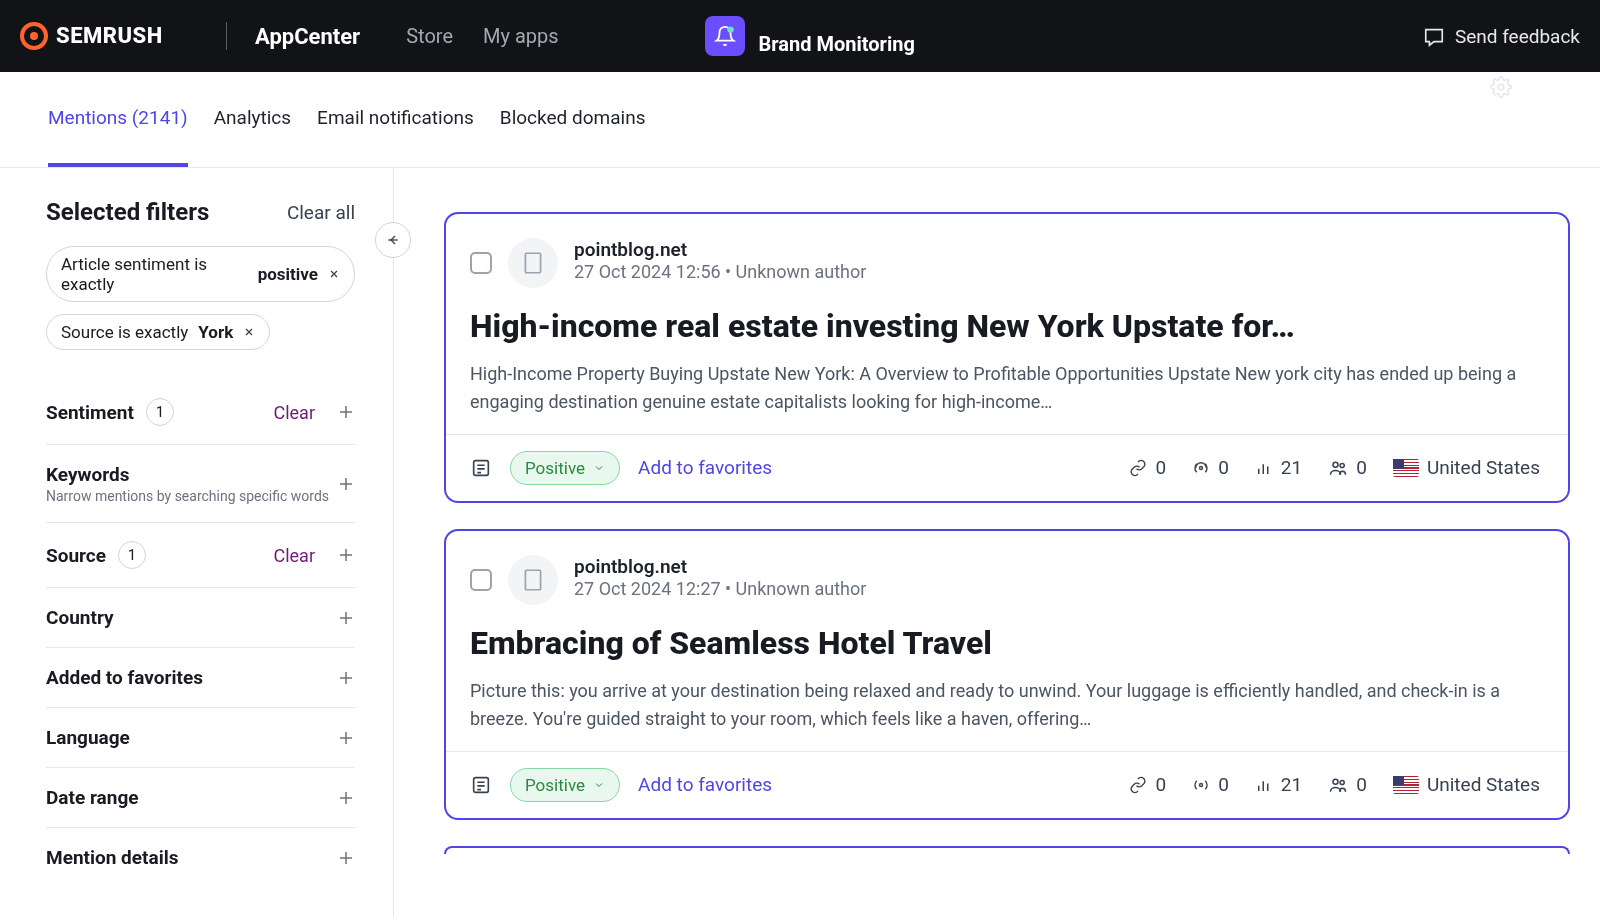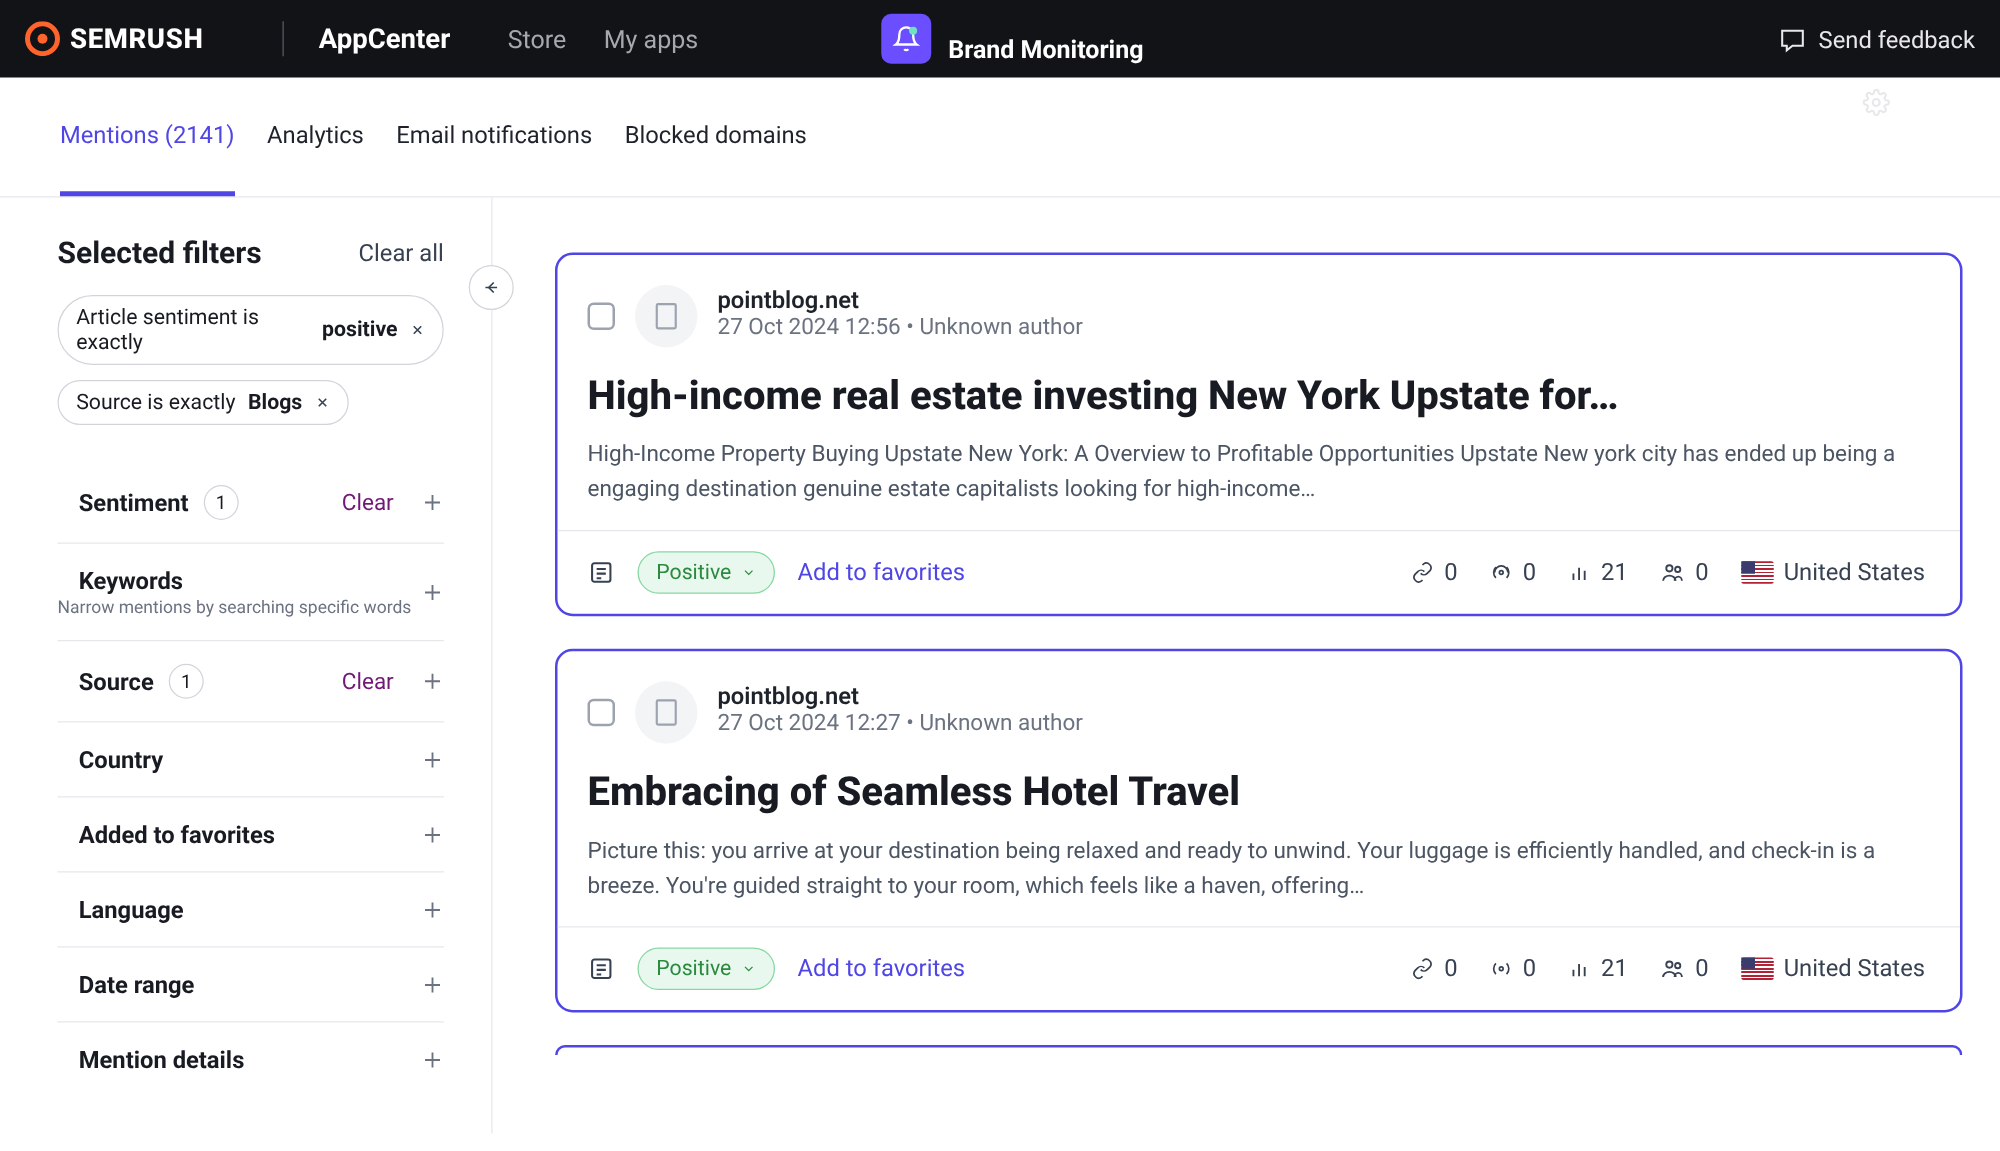--- a/index.html
+++ b/index.html
@@ -1,19 +1,19 @@
 <!DOCTYPE html>
 <html><head>
   <meta charset="utf-8">
   <style>
     * { box-sizing: border-box; margin: 0; padding: 0; font-family: -apple-system, BlinkMacSystemFont, "Segoe UI", Roboto, Helvetica, Arial, sans-serif; }
     body { background: #fff; color: #191b23; width: 1600px; }
 
     
-    .header { background: #111317; height: 62px; display: flex; align-items: center; padding: 0 20px; color: #fff; }
+    .header { background: #111317; height: 72px; display: flex; align-items: center; padding: 0 20px; color: #fff; }
     .logo-group { display: flex; align-items: center; gap: 12px; }
     .logo-swirl { display: flex; align-items: center; }
     .logo-divider { width: 1px; height: 28px; background: #5a5c66; margin: 0 16px 0 14px; }
     .appcenter { font-size: 22px; font-weight: 700; }
     .header-links { display: flex; gap: 30px; margin-left: 46px; }
     .header-link { color: #a6a8b0; font-size: 20px; cursor: pointer; }
     .header-center { display: flex; align-items: flex-end; gap: 14px; margin-left: 146px; }
     .app-icon { width: 40px; height: 40px; border-radius: 8px; background: #6b4eff; display: flex; align-items: center; justify-content: center; }
     .app-title { font-size: 20px; font-weight: 700; }
     .header-right { margin-left: auto; display: flex; align-items: center; gap: 28px; flex-direction: column; }
@@ -32,21 +32,21 @@
     .selected-head { display: flex; justify-content: space-between; align-items: center; margin-bottom: 20px; }
     .selected-title { font-size: 24px; font-weight: 700; }
     .clearall { font-size: 19px; color: #374151; cursor: pointer; }
     .chips { display: flex; flex-direction: column; gap: 12px; align-items: flex-start; margin-bottom: 30px; }
     .chip { border: 1px solid #d1d5db; border-radius: 999px; padding: 7px 14px; font-size: 17px; display: flex; align-items: center; gap: 10px; cursor: pointer; }
     .chip b { font-weight: 700; }
 
     .filter-group { border-top: 1px solid #e5e7eb; padding: 18px 0; display: flex; align-items: center; justify-content: space-between; }
     .filter-group:first-of-type { border-top: none; }
     .filter-left { display: flex; align-items: center; gap: 12px; }
-    .filter-title { font-size: 19px; font-weight: 700; margin-left: 17px; }
+    .filter-title { font-size: 19px; font-weight: 700; }
     .filter-sub { font-size: 14px; color: #6b7280; margin-top: 2px; font-weight: 400; }
     .count-badge { width: 28px; height: 28px; border-radius: 50%; border: 1px solid #d1d5db; display: flex; align-items: center; justify-content: center; font-size: 15px; }
     .filter-right { display: flex; align-items: center; gap: 22px; }
     .clear-sm { font-size: 18px; color: #701a75; cursor: pointer; text-align: center; }
     .plus-icon { cursor: pointer; display: flex; }
 
     
     .content { flex: 1; padding: 44px 30px 30px 50px; }
     .card { border: 2px solid #4f46e5; border-radius: 14px; margin-bottom: 26px; overflow: hidden; }
     .card-body { padding: 24px 28px 18px 24px; }
@@ -158,21 +158,21 @@
         <span>Article sentiment is exactly </span>
           <b>positive</b>
         <span>
             <svg width="12" height="12" viewBox="0 0 24 24" stroke="#374151" stroke-width="2.5">
               <path d="M6 6l12 12M18 6L6 18"></path>
             </svg>
           </span>
       </div>
       <div class="chip">
         <span>Source is exactly </span>
-          <b>Blogs</b>
+          <b>York</b>
         <span>
             <svg width="12" height="12" viewBox="0 0 24 24" stroke="#374151" stroke-width="2.5">
               <path d="M6 6l12 12M18 6L6 18"></path>
             </svg>
           </span>
       </div>
     </div>
 
     <div class="filter-group" style="border-top:none">
       <div class="filter-left">

